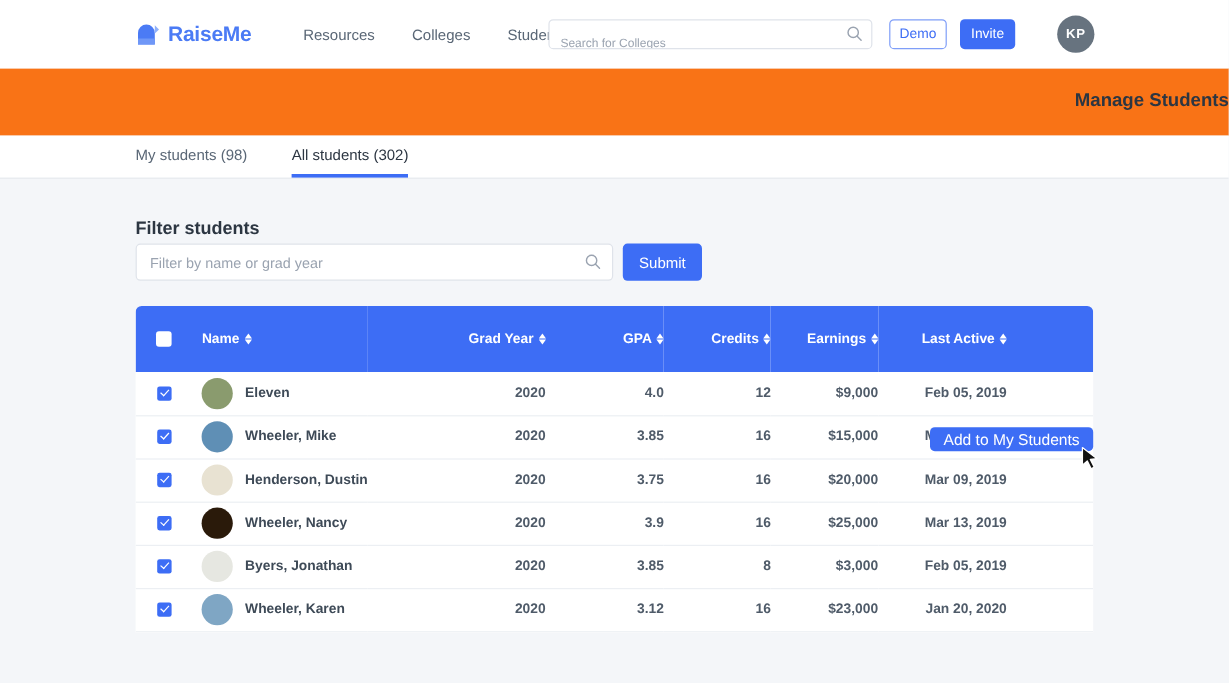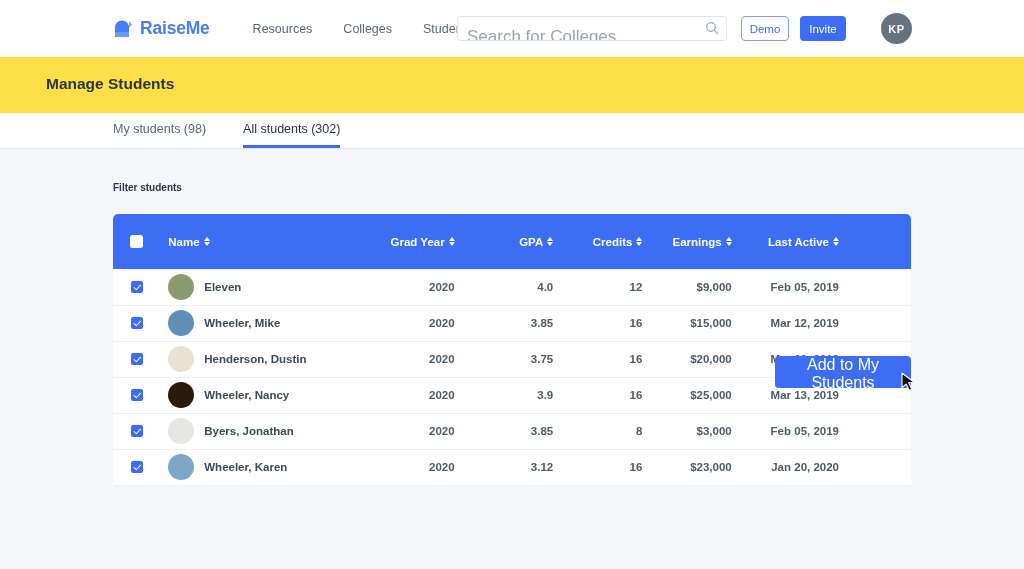--- a/index.html
+++ b/index.html
@@ -28,21 +28,21 @@
     font-size: 12.5px; color: #5a6776; text-decoration: none;
     white-space: nowrap;
   }
   .search-wrap {
     position: absolute; left: 457px; top: 16px;
     width: 270px; height: 25px;
   }
   .search-input {
     width: 100%; height: 100%;
     border: 1px solid #dfe3ea; border-radius: 4px;
-    background: #fff; font-size: 17px; color: #8d97a4;
+    background: #fff; font-size: 10px; color: #8d97a4;
     padding: 16px 26px 0 9px;
     font-family: "Liberation Sans", sans-serif;
   }
   .search-input::placeholder { color: #9aa3b0; }
   .search-ico {
     position: absolute; right: 8px; top: 5px;
     width: 14px; height: 14px; pointer-events: none;
   }
   .btn-demo {
     position: absolute; left: 741px; top: 16px;
@@ -64,21 +64,21 @@
     position: absolute; left: 881px; top: 13px;
     width: 31px; height: 31px; border-radius: 50%;
     background: #67737f; color: #fff;
     font-size: 11px; font-weight: 600; letter-spacing: 0.5px;
     display: flex; align-items: center; justify-content: center;
     cursor: pointer;
   }
 
   
   .title-zone {
-    background: #fde047; padding: 18px 0 0 46px; height: 56px;
+    background: #f97316; padding: 18px 0 0 106px; height: 56px; text-align: right;
   }
   .page-title { font-size: 15.5px; color: #2c3642; font-weight: 700; }
 
   
   .tabs {
     background: #fff; height: 36px;
     padding-left: 113px;
     display: flex; align-items: flex-end; gap: 37px;
     border-bottom: 1px solid #e4e8ed;
   }
@@ -86,42 +86,42 @@
     font-size: 12.5px; color: #5a6776;
     padding-bottom: 9px; cursor: pointer;
     border-bottom: 3px solid transparent;
     white-space: nowrap;
   }
   .tab.active { color: #2c3642; border-bottom-color: #3d6df5; margin-top: 20px; }
 
   
   .content { padding: 33px 0 0 113px; position: relative; }
   .filter-label {
-    font-size: 10px; color: #2c3642; font-weight: 700;
+    font-size: 15px; color: #2c3642; font-weight: 700;
     margin-bottom: 4px;
   }
   .filter-row { display: flex; align-items: center; gap: 8px; }
   .filter-input-wrap { position: relative; width: 398px; height: 31px; }
   .filter-input {
     width: 100%; height: 100%;
     border: 1px solid #dfe3ea; border-radius: 4px; background: #fff;
     font-size: 12px; color: #8d97a4; padding: 0 30px 0 11px;
     font-family: "Liberation Sans", sans-serif;
   }
   .filter-input::placeholder { color: #9aa3b0; }
   .filter-ico { position: absolute; right: 10px; top: 8px; width: 14px; height: 14px; }
   .btn-submit {
     width: 66px; height: 31px; border: none; border-radius: 4px;
     background: #3d6df5; color: #fff; font-size: 12.5px;
     cursor: pointer; font-family: "Liberation Sans", sans-serif;
   }
   .btn-add {
     position: absolute; left: 775px; top: 207px;
-    width: 136px; height: 32px; border: none; border-radius: 4px;
-    background: #3d6df5; color: #fff; font-size: 16px;
+    width: 136px; height: 20px; border: none; border-radius: 4px;
+    background: #3d6df5; color: #fff; font-size: 13px;
     cursor: pointer; font-family: "Liberation Sans", sans-serif;
   }
 
   
   .table-wrap {
     margin-top: 21px; width: 798px; background: #fff;
     border-radius: 5px 5px 0 0; overflow: hidden;
   }
   table { width: 100%; border-collapse: collapse; }
   thead tr { background: #3d6df5; height: 55px; }
@@ -215,20 +215,32 @@
 
 <div class="tabs">
   <div class="tab">My students (98)</div>
   <div class="tab active">All students (302)</div>
 </div>
 
 <div class="content">
 
   <div class="filter-label">Filter students</div>
 
+  <div class="filter-row">
+    <div class="filter-input-wrap">
+      <input class="filter-input" type="text" placeholder="Filter by name or grad year" style="">
+      <span class="filter-ico">
+        <svg width="14" height="14" viewBox="0 0 14 14">
+          <circle cx="6" cy="6" r="4.3" fill="none" stroke="#9aa3b0" stroke-width="1.2"></circle>
+          <line x1="9.3" y1="9.3" x2="12.6" y2="12.6" stroke="#9aa3b0" stroke-width="1.2" stroke-linecap="round"></line>
+        </svg>
+      </span>
+    </div>
+    <button class="btn-submit">Submit</button>
+  </div>
 
   <button class="btn-add">Add to My Students</button>
 
   <div class="table-wrap">
     <table>
       <thead>
         <tr>
           <th class="c-check">
             <span class="cb unchecked"></span>
           </th>

